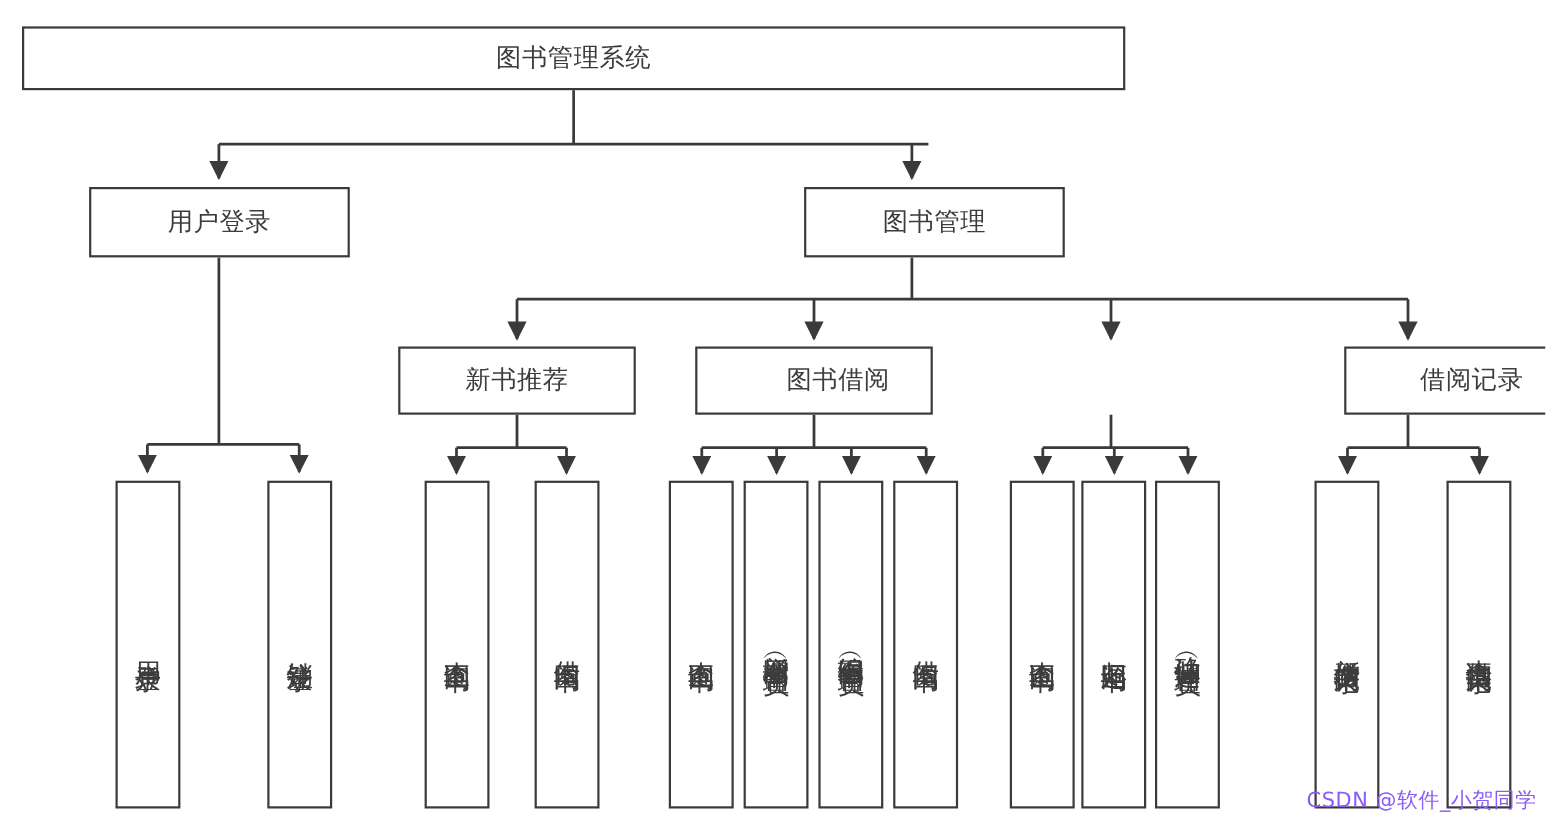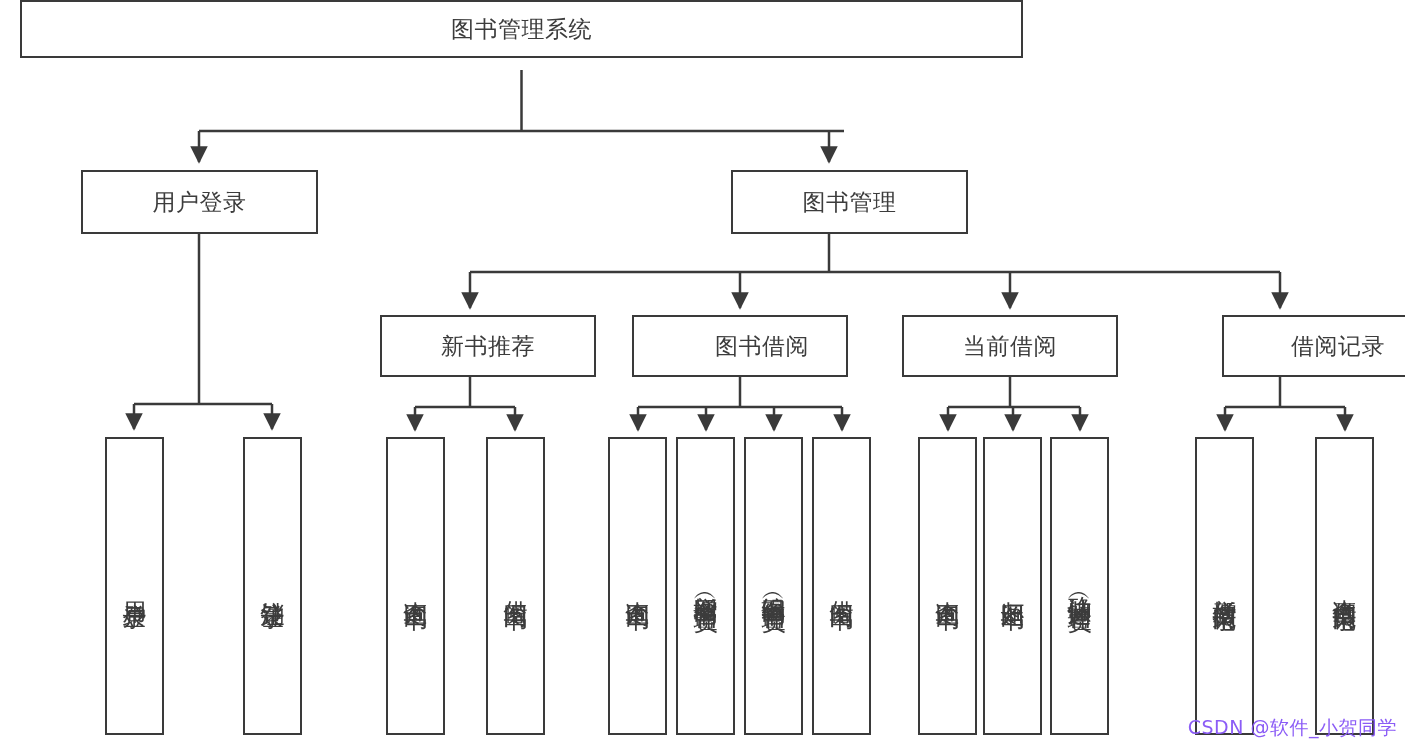--- a/index.html
+++ b/index.html
@@ -117,39 +117,36 @@
       <path d="M 1013 407 L 1013 430" marker-end="url(#arw)"></path>
       <path d="M 1080 407 L 1080 430" marker-end="url(#arw)"></path>
 
       <path d="M 1280 377 L 1280 407"></path>
       <path d="M 1225 407 L 1345 407"></path>
       <path d="M 1225 407 L 1225 430" marker-end="url(#arw)"></path>
       <path d="M 1345 407 L 1345 430" marker-end="url(#arw)"></path>
     </g>
   </svg>
 
-  <div class="node horiz root" style="left:20px; top:0; width:1003px; height:58px;">
+  <div class="node horiz root" style="left:20px; top:24px; width:1003px; height:58px;">
     <span class="lbl">图书管理系统</span>
   </div>
 
   <div class="node horiz" style="left:81px; top:170px; width:237px; height:64px;">
     <span class="lbl">用户登录</span>
   </div>
   <div class="node horiz" style="left:711px; top:170px; width:237px; height:64px;margin-left:20px;">
     <span class="lbl">图书管理</span>
   </div>
 
-  <div class="node horiz" style="left:380px; top:315px; width:216px; height:62px;">
+  <div class="node horiz" style="left:362px; top:315px; width:216px; height:62px;">
     <span class="lbl">新书推荐</span>
   </div>
   <div class="node horiz" style="left:632px; top:315px; width:216px; height:62px;padding-left:44px;">
     <span class="lbl">图书借阅</span>
-  </div>
-  <div class="node horiz" style="left:902px; top:315px; width:216px; height:62px;">
-    <span class="lbl">当前借阅</span>
   </div>
   <div class="node horiz" style="left:1222px; top:315px; width:232px; height:62px;">
     <span class="lbl">借阅记录</span>
   </div>
 
   <div class="node vert" style="left:105px; top:437px; width:59px; height:298px;">
     <span class="lbl">用户登录</span>
   </div>
   <div class="node vert" style="left:243px; top:437px; width:59px; height:298px;">
     <span class="lbl">注销登录</span>

